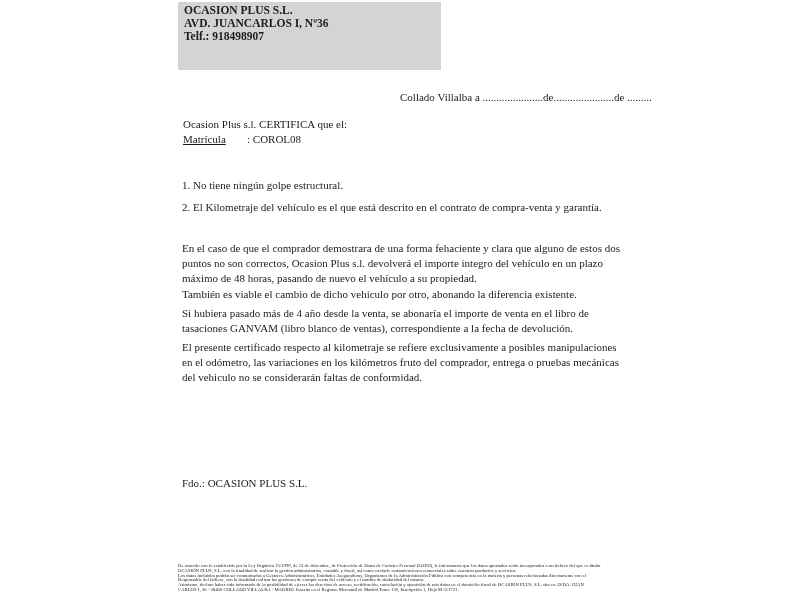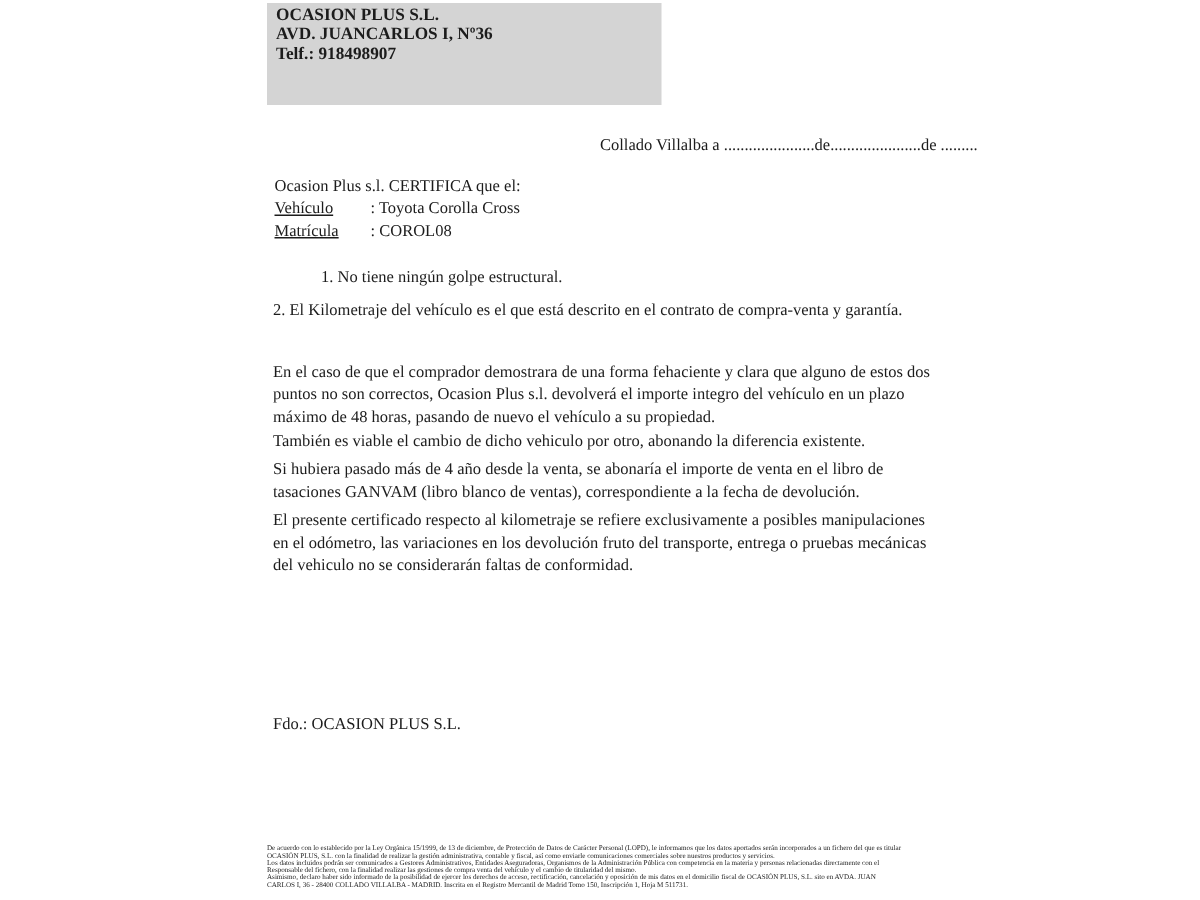--- a/index.html
+++ b/index.html
@@ -28,21 +28,21 @@
   }
   .certify {
     position:absolute; left:183px; top:117px;
     font-size:11px; line-height:15px;
   }
   .kv-label {
     display:inline-block; width:64px;
     text-decoration:underline;
   }
   .statement { position:absolute; left:182px; font-size:11px; white-space:nowrap; }
-  .st1 { top:179px;margin-left:32px; }
+  .st1 { top:179px; }
   .st2 { top:201px; }
   .para {
     position:absolute; left:182px; width:438px;
     font-size:11px; line-height:15px;
   }
   .p1 { top:241px; }
   .p2 { top:287px; }
   .p3 { top:306px; }
   .p4 { top:340px; }
   .signature {
@@ -67,31 +67,30 @@
   <div class="header-box">
     <div>OCASION PLUS S.L.</div>
     <div>AVD. JUANCARLOS I, Nº36</div>
     <div>Telf.: 918498907</div>
   </div>
 
   <div class="date-line">Collado Villalba a ......................de......................de .........</div>
 
   <div class="certify">
     <div>Ocasion Plus s.l. CERTIFICA que el:</div>
-    <div><span class="kv-label">Vehículo</span><span>: Toyota Corolla Cross</span></div>
     <div><span class="kv-label">Matrícula</span><span>: COROL08</span></div>
   </div>
 
   <div class="statement st1">1. No tiene ningún golpe estructural.</div>
   <div class="statement st2">2. El Kilometraje del vehículo es el que está descrito en el contrato de compra-venta y garantía.</div>
 
   <div class="para p1">En el caso de que el comprador demostrara de una forma fehaciente y clara que alguno de estos dos puntos no son correctos, Ocasion Plus s.l. devolverá el importe integro del vehículo en un plazo máximo de 48 horas, pasando de nuevo el vehículo a su propiedad.</div>
   <div class="para p2">También es viable el cambio de dicho vehiculo por otro, abonando la diferencia existente.</div>
   <div class="para p3">Si hubiera pasado más de 4 año desde la venta, se abonaría el importe de venta en el libro de tasaciones GANVAM (libro blanco de ventas), correspondiente a la fecha de devolución.</div>
-  <div class="para p4">El presente certificado respecto al kilometraje se refiere exclusivamente a posibles manipulaciones en el odómetro, las variaciones en los devolución fruto del transporte, entrega o pruebas mecánicas del vehiculo no se considerarán faltas de conformidad.</div>
+  <div class="para p4">El presente certificado respecto al kilometraje se refiere exclusivamente a posibles manipulaciones en el odómetro, las variaciones en los kilómetros fruto del comprador, entrega o pruebas mecánicas del vehiculo no se considerarán faltas de conformidad.</div>
 
   <div class="signature">Fdo.: OCASION PLUS S.L.</div>
 
   <div class="legal">
     <div>De acuerdo con lo establecido por la Ley Orgánica 15/1999, de 13 de diciembre, de Protección de Datos de Carácter Personal (LOPD), le informamos que los datos aportados serán incorporados a un fichero del que es titular</div>
     <div>OCASIÓN PLUS, S.L. con la finalidad de realizar la gestión administrativa, contable y fiscal, así como enviarle comunicaciones comerciales sobre nuestros productos y servicios.</div>
     <div>Los datos incluidos podrán ser comunicados a Gestores Administrativos, Entidades Aseguradoras, Organismos de la Administración Pública con competencia en la materia y personas relacionadas directamente con el</div>
     <div>Responsable del fichero, con la finalidad realizar las gestiones de compra venta del vehículo y el cambio de titularidad del mismo.</div>
     <div>Asimismo, declaro haber sido informado de la posibilidad de ejercer los derechos de acceso, rectificación, cancelación y oposición de mis datos en el domicilio fiscal de OCASIÓN PLUS, S.L. sito en AVDA. JUAN</div>
     <div>CARLOS I, 36 - 28400 COLLADO VILLALBA - MADRID. Inscrita en el Registro Mercantil de Madrid Tomo 150, Inscripción 1, Hoja M 511731.</div>

